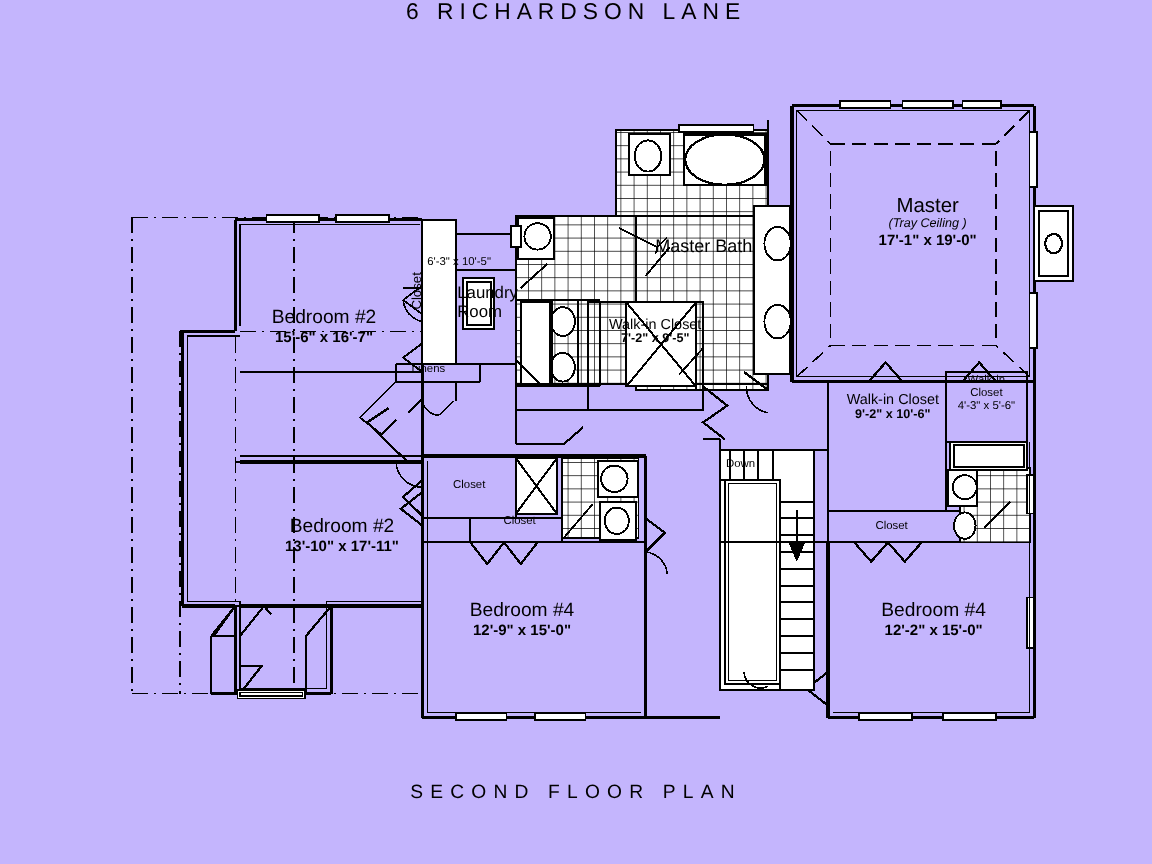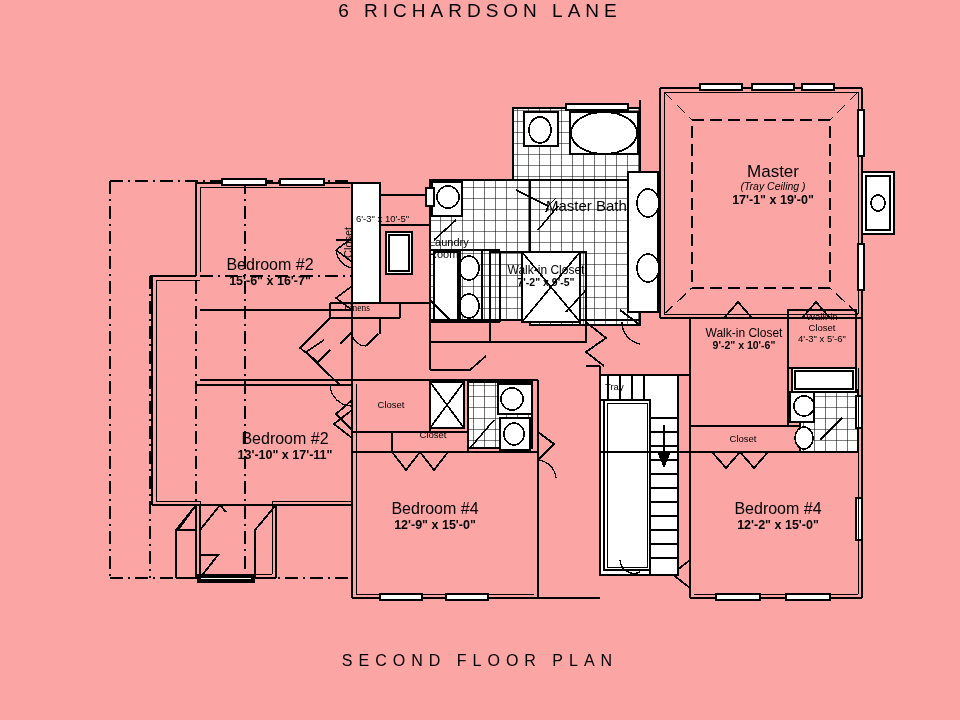--- a/index.html
+++ b/index.html
@@ -13,21 +13,21 @@
     height: 720px;
     overflow: hidden;
     font-family: "Liberation Sans", sans-serif;
     color: #000000;
     position: relative;
   }
   #page {
     position: relative;
     width: 960px;
     height: 720px;
-    background: #fca5a5;
+    background: #c4b5fd;
   }
   .title-top {
     position: absolute;
     top: 0px;
     left: 0;
     width: 960px;
     text-align: center;
     font-size: 19px;
     letter-spacing: 5px;
     font-weight: 500;
@@ -61,21 +61,21 @@
   }
   .lbl .name { display:block; }
   .lbl .dim  { display:block; }
   .room-big .name { font-size: 16px; }
   .room-big .dim  { font-size: 12.5px; font-weight: 600; }
   .room-master .name { font-size: 17px; }
   .room-master .sub  { font-size: 10.5px; display:block;font-style:italic; }
   .room-master .dim  { font-size: 12.5px; font-weight: 600; }
   .room-mid .name { font-size: 12px; }
   .room-mid .dim  { font-size: 10.5px; font-weight: 600; }
-  .room-sm { font-size: 11px; padding-left: 48px; }
+  .room-sm { font-size: 14px; }
   .room-xs { font-size: 9.5px; }
   .vert-label {
     position: absolute;
     font-size: 11px;
     white-space: nowrap;
     transform-origin: 0 0;
     transform: rotate(-90deg);
     color: #000;
   }
 </style>
@@ -539,35 +539,35 @@
 
   <div class="lbl room-sm" style="left:381px; top:236px; width:60px; text-align:left; line-height:1.12;">
     <span class="name">Laundry</span>
     <span class="name">Room</span>
   </div>
 
   <div class="vert-label" style="left:342px; top:258px;">
     <span>Closet</span>
   </div>
 
-  <div class="lbl room-xs" style="left:333px; top:303px; width:48px;font-family:Liberation Serif, serif;">
+  <div class="lbl room-xs" style="left:333px; top:303px; width:48px;">
     <span>Linens</span>
   </div>
 
   <div class="lbl room-xs" style="left:362px; top:400px; width:58px;">
     <span>Closet</span>
   </div>
 
   <div class="lbl room-xs" style="left:404px; top:430px; width:58px;">
     <span>Closet</span>
   </div>
 
   <div class="lbl room-xs" style="left:714px; top:434px; width:58px;">
     <span>Closet</span>
   </div>
 
   <div class="lbl room-xs" style="left:605px; top:382px; width:40px; text-align:left;">
-    <span>Tray</span>
+    <span>Down</span>
   </div>
 
   <div class="title-bottom">SECOND FLOOR PLAN</div>
 
 </div>
 
 </body></html>

